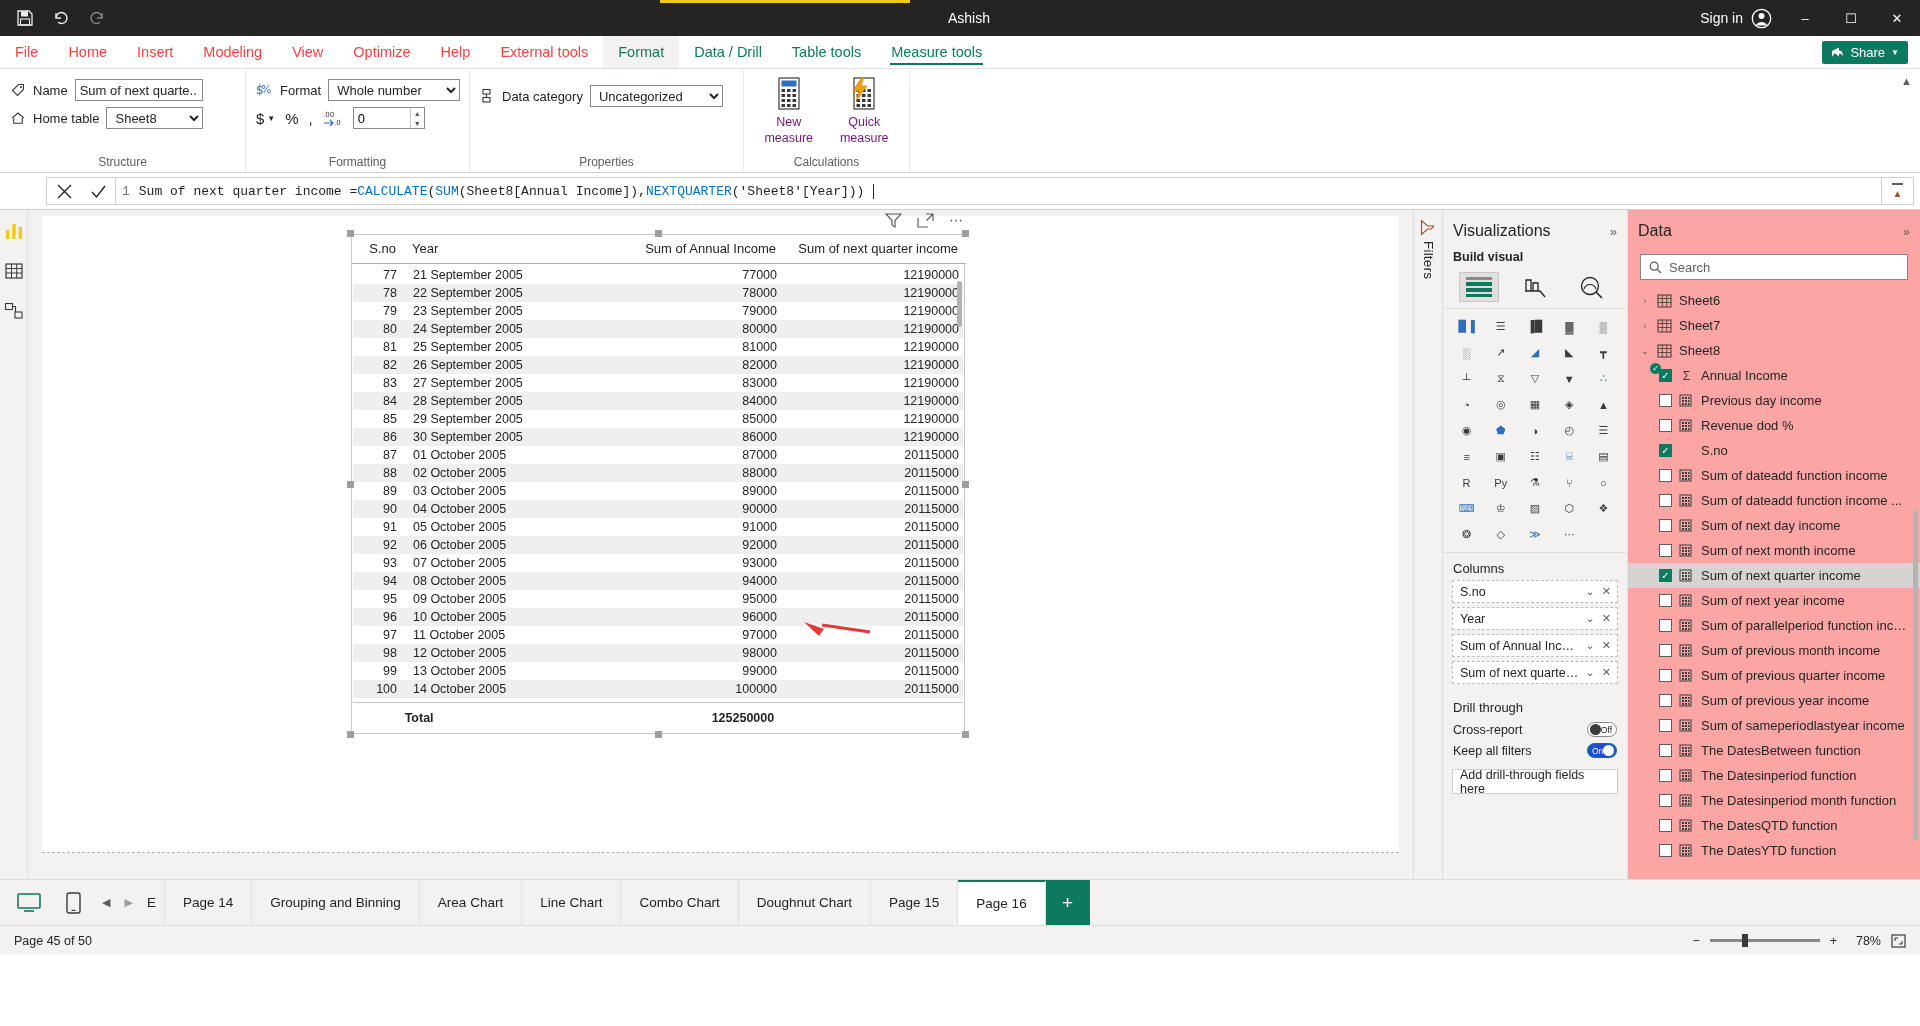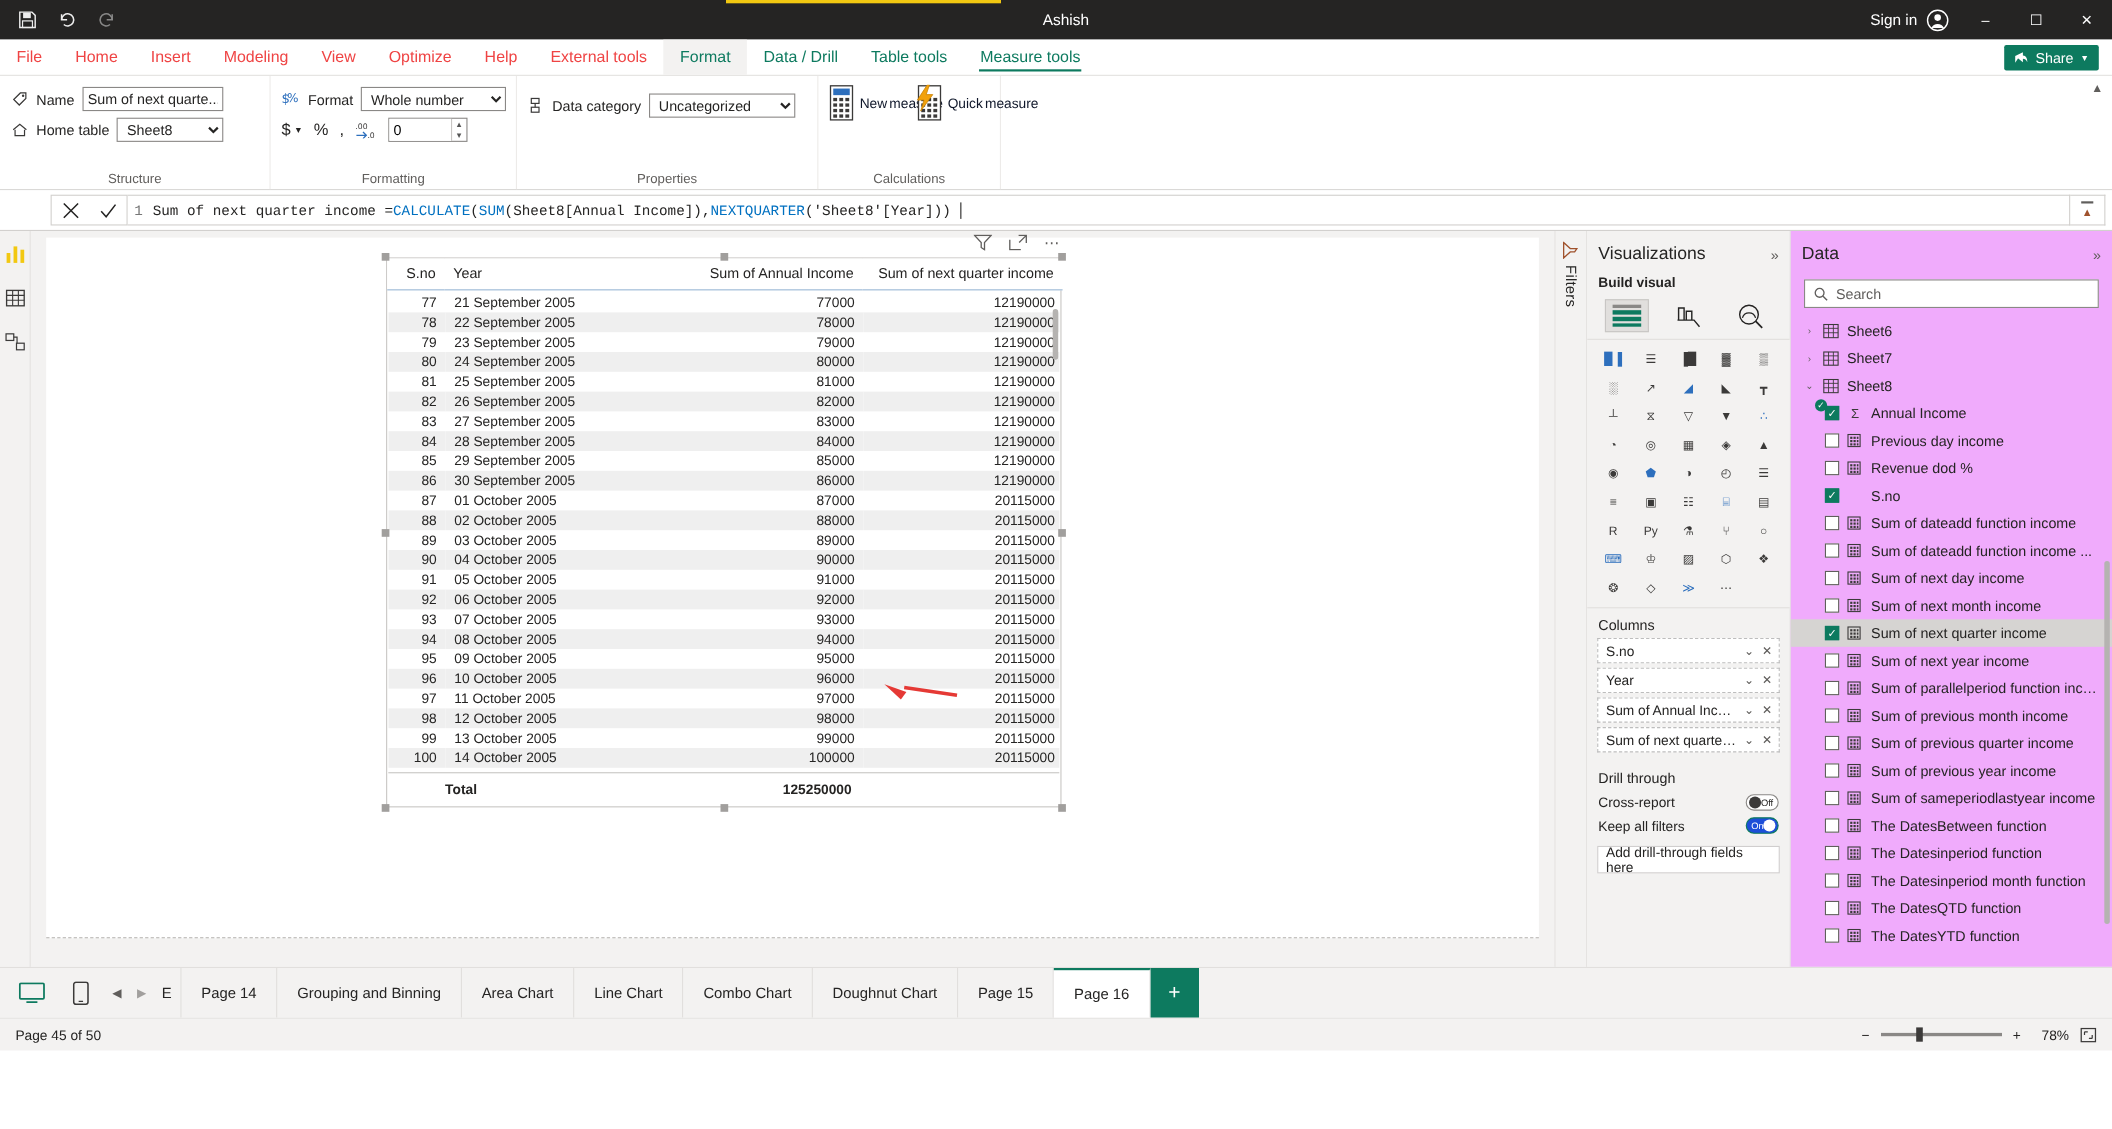--- a/index.html
+++ b/index.html
@@ -63,22 +63,22 @@
     padding:1px 4px; font-family:"Liberation Sans",sans-serif; color:#252423;
   }
   select.txtin { padding-right:2px; }
   .spin { display:flex; align-items:stretch; height:22px; border:1px solid #8a8886; }
   .spin input { border:none; outline:none; width:56px; font-size:13px; padding-left:4px; }
   .spin .arrows { width:14px; display:flex; flex-direction:column; border-left:1px solid #c8c6c4; }
   .spin .arrows div { flex:1; display:flex; align-items:center; justify-content:center; font-size:7px; color:#555; }
   .fmtrow2 { display:flex; align-items:center; gap:10px; }
   .fmtbtn { display:flex; align-items:center; font-size:15px; color:#252423; }
   .bigbtn {
-    width:74px; display:flex; flex-direction:row; align-items:center; gap:2px;
-    font-size:12.5px; color:#0f172a; text-align:center; line-height:1.15;
+    width:74px; display:flex; flex-direction:column; align-items:center; gap:2px;
+    font-size:12.5px; color:#701a75; text-align:center; line-height:1.15;
   }
   .bigbtn .glyph { height:38px; display:flex; align-items:center; justify-content:center; }
   .collapse-ribbon { position:absolute; right:8px; top:6px; font-size:11px; color:#605e5c; }
   
   .formulabar {
     height:37px; display:flex; align-items:stretch; background:#fff;
     border-bottom:1px solid #d2d0ce; padding:4px 6px 4px 46px; position:relative;
   }
   .fb-btns { display:flex; align-items:center; border:1px solid #d2d0ce; background:#fff; }
   .fb-btns div { width:34px; height:27px; display:flex; align-items:center; justify-content:center; font-size:17px; }
@@ -170,21 +170,21 @@
   .toggle .knob { width:11px; height:11px; border-radius:50%; background:#3b3a39; position:absolute; left:2px; }
   .toggle .t { position:absolute; font-size:8.5px; color:#252423; right:4px; }
   .toggle.on { background:#1d4ed8; border-color:#0d7a5f; }
   .toggle.on .knob { left:auto; right:2px; background:#fff; }
   .toggle.on .t { left:4px; right:auto; color:#fff; }
   .drop-target {
     margin:8px 9px 0 9px; height:25px; background:#fff; border:1px solid #d0cece;
     display:flex; align-items:center; padding:0 7px; font-size:12.5px; color:#252423;
   }
   
-  .datapane { width:292px; background:#f0abfc; font-size:13px; position:relative; }
+  .datapane { width:292px; background:#fca5a5; font-size:13px; position:relative; }
   .searchbox {
     margin:6px 12px 8px 12px; height:26px; background:#fff; border:1px solid #8a8886;
     display:flex; align-items:center; gap:7px; padding:0 8px; color:#605e5c; font-size:13px;
   }
   .treerow { display:flex; align-items:center; gap:7px; padding:3px 12px; height:25px; }
   .treerow.ind { padding-left:31px; }
   .treerow.sel { background:#d6d4d2; }
   .tchev { width:10px; text-align:center; font-size:9px; color:#605e5c; }
   .cb { width:13px; height:13px; border:1px solid #605e5c; background:#fff; flex:none;
         display:flex; align-items:center; justify-content:center; }

